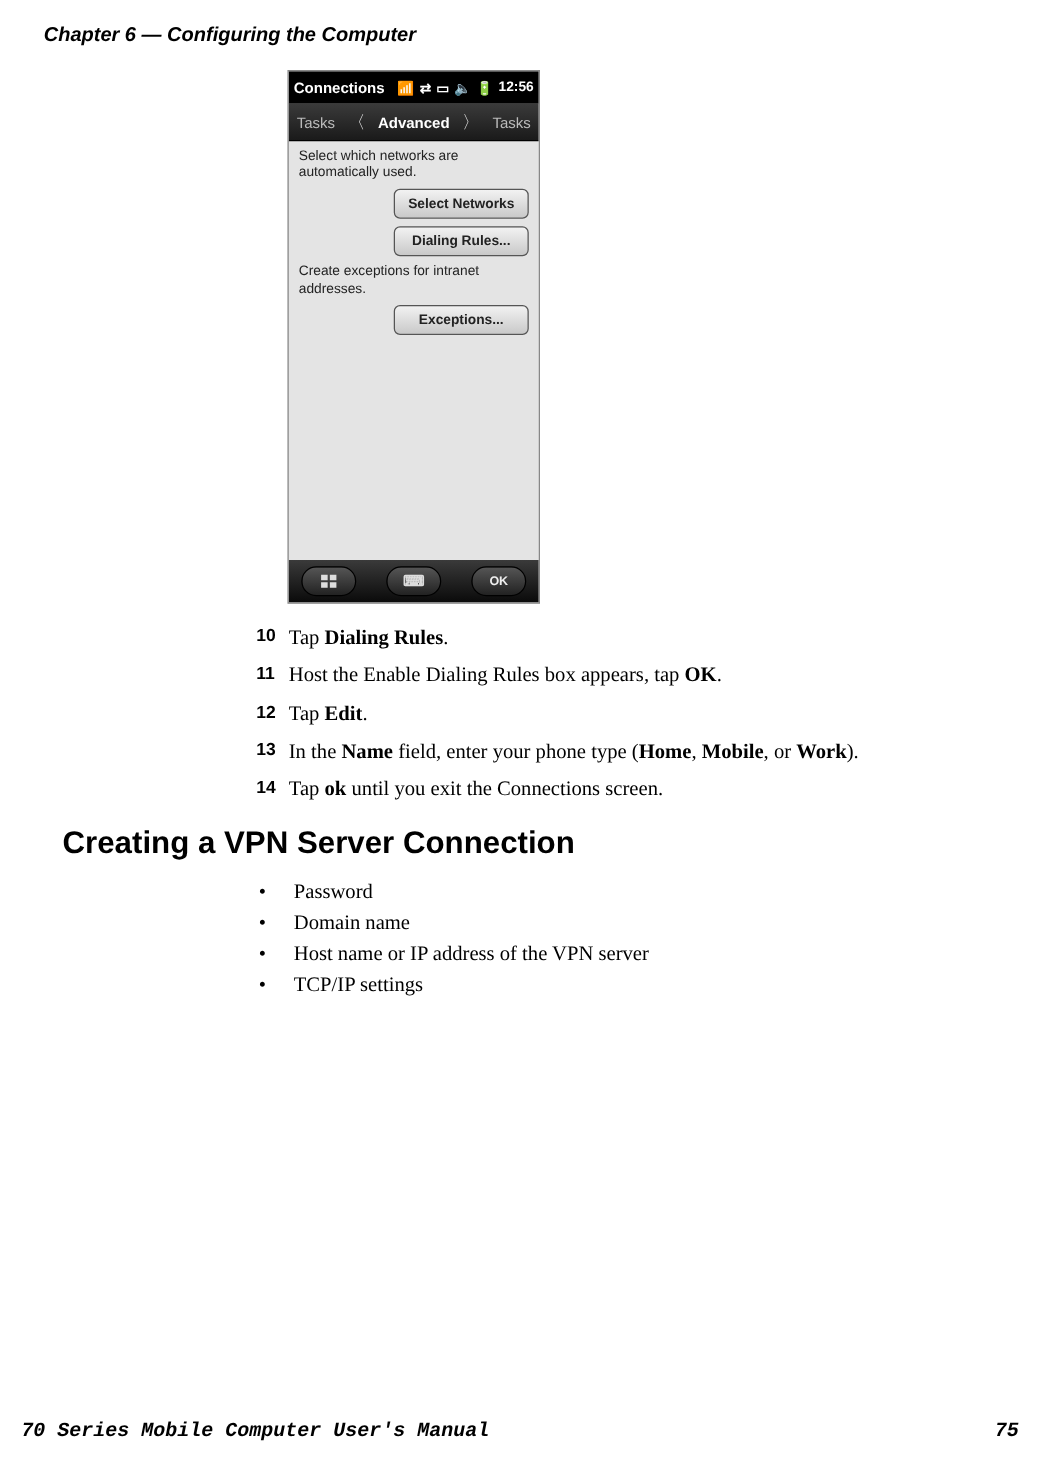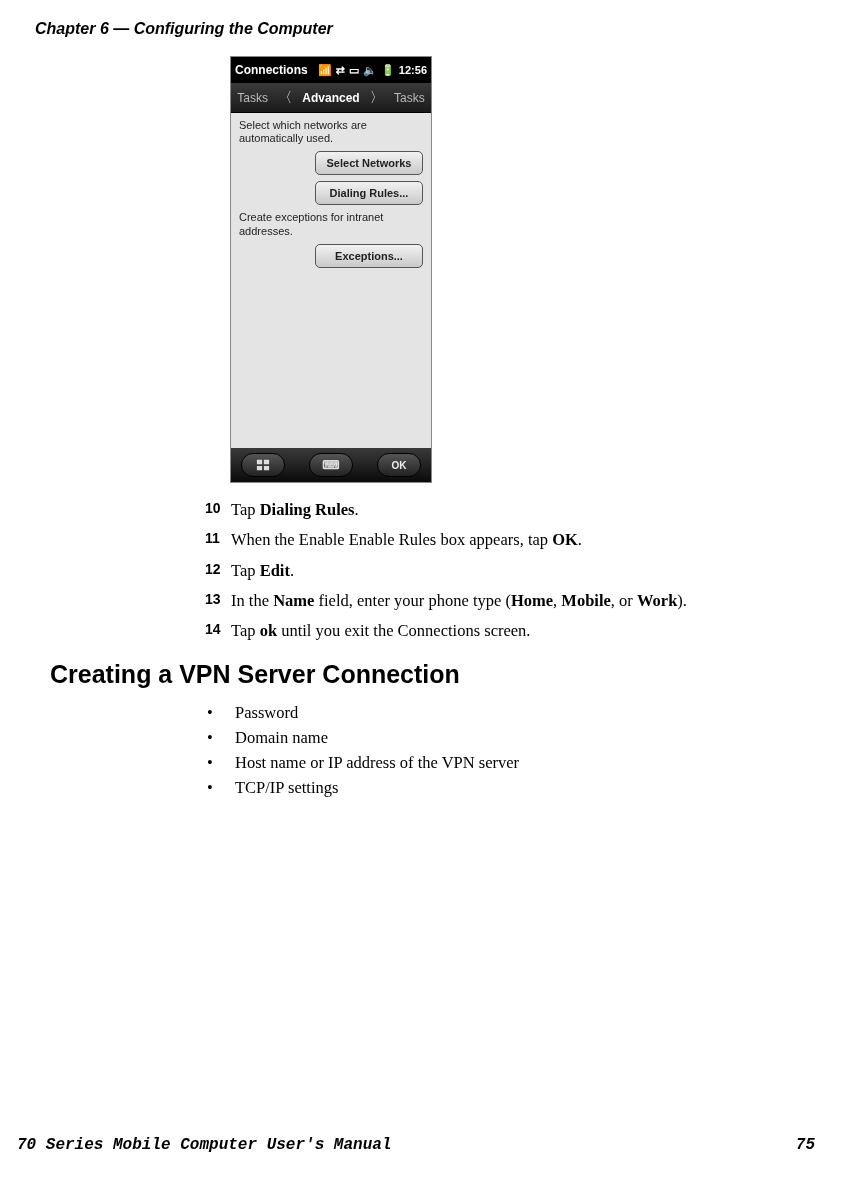--- a/index.html
+++ b/index.html
@@ -161,21 +161,21 @@
       <div class="sc-bot-btn">OK</div>
     </div>
   </div>
 
   <div class="step">
     <div class="step-num">10</div>
     <div class="step-body"><span>Tap </span><b>Dialing Rules</b><span>.</span></div>
   </div>
   <div class="step">
     <div class="step-num">11</div>
-    <div class="step-body"><span>When the Enable Enable Rules box appears, tap </span><b>OK</b><span>.</span></div>
+    <div class="step-body"><span>Host the Enable Dialing Rules box appears, tap </span><b>OK</b><span>.</span></div>
   </div>
   <div class="step">
     <div class="step-num">12</div>
     <div class="step-body"><span>Tap </span><b>Edit</b><span>.</span></div>
   </div>
   <div class="step">
     <div class="step-num">13</div>
     <div class="step-body"><span>In the </span><b>Name</b><span> field, enter your phone type (</span><b>Home</b><span>, </span><b>Mobile</b><span>, or </span><b>Work</b><span>).</span></div>
   </div>
   <div class="step">

